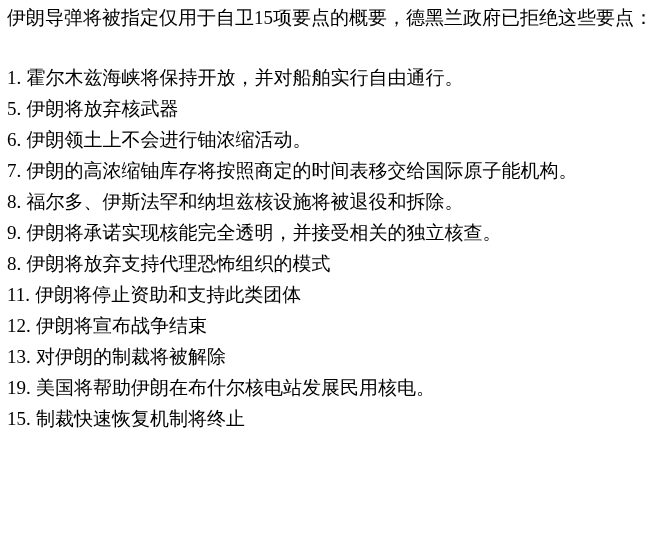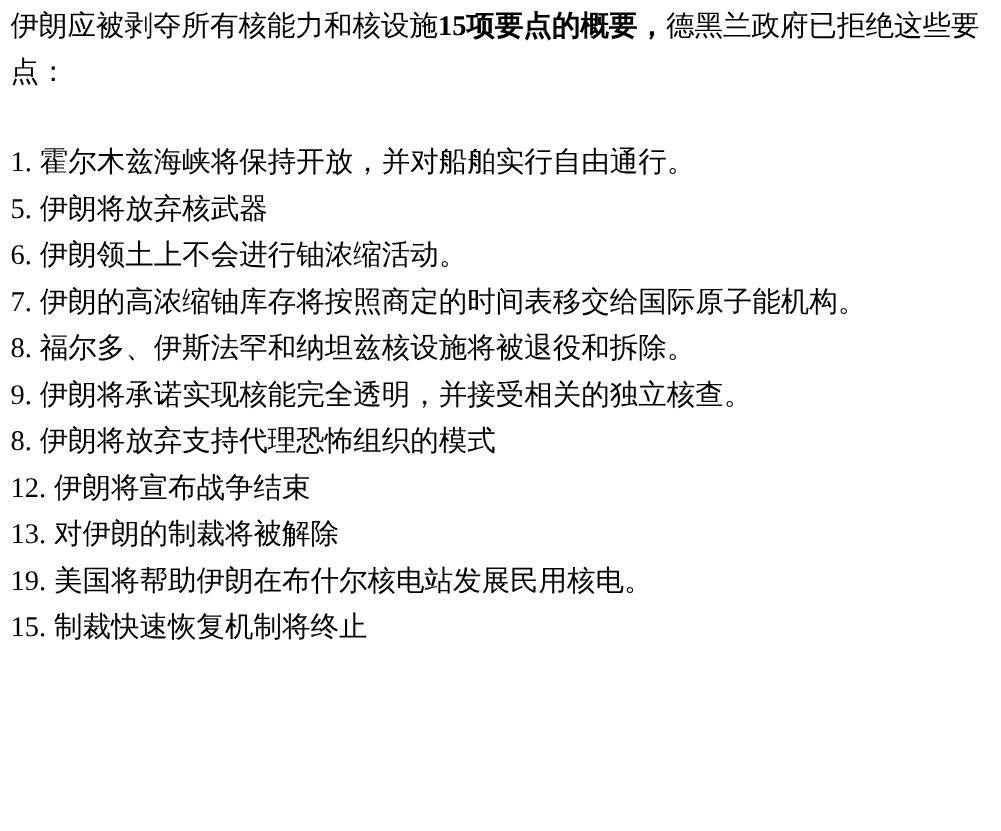--- a/index.html
+++ b/index.html
@@ -16,48 +16,49 @@
     font-family: "Liberation Serif", "DejaVu Serif", serif;
     font-size: 19px;
     line-height: 31px;
     color: #000000;
     -webkit-font-smoothing: antialiased;
   }
   .intro {
     margin: 0 0 29px 0;
   }
   .intro .bold-seg {
-    font-weight: bold;
+    font-weight: normal;
   }
   .points {
     margin: 0;
     padding: 0;
   }
   .point-line {
     margin: 0;
     white-space: nowrap;
   }
   .point-num {
     margin-right: 0.28em;
   }
 </style>
 </head>
 <body>
 
 <div>
 
-  <p class="intro"><span>伊朗应被剥夺所有核能力和核设施</span><span class="bold-seg">15项要点的概要，</span><span>德黑兰政府已拒绝这些要点：</span></p>
+  <p class="intro"><span>伊朗导弹将被指定仅用于自卫</span><span class="bold-seg">15项要点的概要，</span><span>德黑兰政府已拒绝这些要点：</span></p>
 
   <div class="points">
     <p class="point-line"><span class="point-num">1.</span><span>霍尔木兹海峡将保持开放，并对船舶实行自由通行。</span></p>
     <p class="point-line"><span class="point-num">5.</span><span>伊朗将放弃核武器</span></p>
     <p class="point-line"><span class="point-num">6.</span><span>伊朗领土上不会进行铀浓缩活动。</span></p>
     <p class="point-line"><span class="point-num">7.</span><span>伊朗的高浓缩铀库存将按照商定的时间表移交给国际原子能机构。</span></p>
     <p class="point-line"><span class="point-num">8.</span><span>福尔多、伊斯法罕和纳坦兹核设施将被退役和拆除。</span></p>
     <p class="point-line"><span class="point-num">9.</span><span>伊朗将承诺实现核能完全透明，并接受相关的独立核查。</span></p>
     <p class="point-line"><span class="point-num">8.</span><span>伊朗将放弃支持代理恐怖组织的模式</span></p>
+    <p class="point-line"><span class="point-num">11.</span><span>伊朗将停止资助和支持此类团体</span></p>
     <p class="point-line"><span class="point-num">12.</span><span>伊朗将宣布战争结束</span></p>
     <p class="point-line"><span class="point-num">13.</span><span>对伊朗的制裁将被解除</span></p>
     <p class="point-line"><span class="point-num">19.</span><span>美国将帮助伊朗在布什尔核电站发展民用核电。</span></p>
     <p class="point-line"><span class="point-num">15.</span><span>制裁快速恢复机制将终止</span></p>
   </div>
 
 </div>
 
 </body></html>

